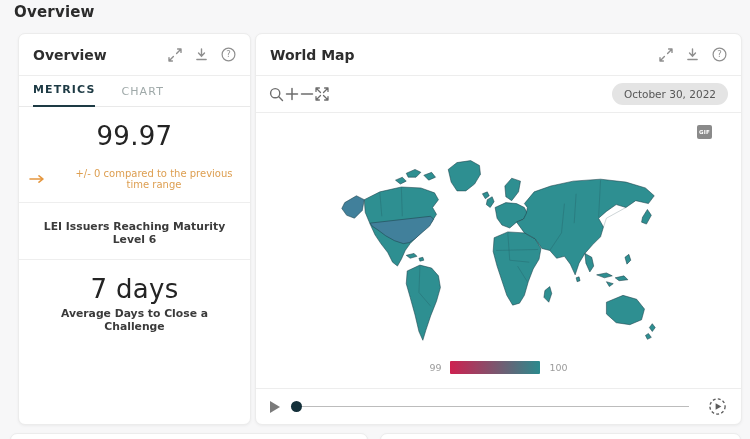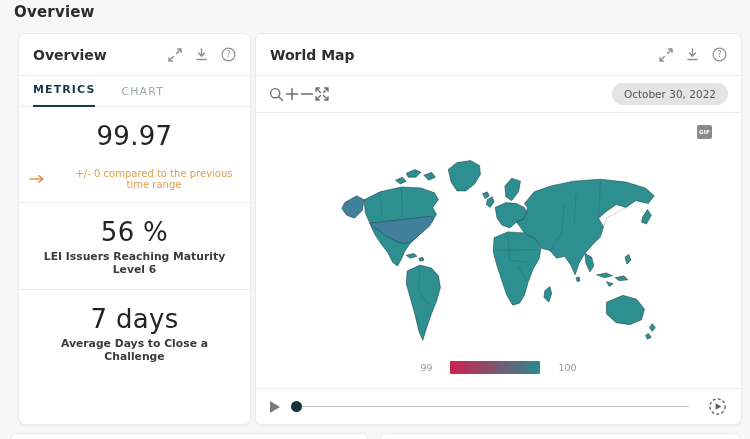--- a/index.html
+++ b/index.html
@@ -55,21 +55,21 @@
   }
   
   .map-canvas { position:relative; height:275px; display:flex; flex-direction:column; align-items:center; }
   .gif-badge {
     position:absolute; top:12px; right:29px; width:15px; height:14px;
     background:#8a8a8a; color:#fff; font-size:5.5px; font-weight:bold;
     border-radius:2px; display:flex; align-items:center; justify-content:center;
     letter-spacing:.3px; cursor:pointer;
   }
   .world-svg { width:332px; height:auto; margin-top:32px; }
-  .legend { display:flex; align-items:center; gap:18px; margin-top:6px; }
+  .legend { display:flex; align-items:center; gap:9px; margin-top:6px; }
   .legend-num { font-size:9.5px; color:#9b9b9b; }
   .legend-bar { width:90px; height:13px; border-radius:1px; }
   
   .player {
     height:36px; border-top:1px solid #ededed; display:flex; align-items:center;
     padding:0 14px; gap:11px;
   }
   .play-btn {
     width:0; height:0; border-left:10px solid #7b7b7b;
     border-top:6px solid transparent; border-bottom:6px solid transparent; cursor:pointer;
@@ -123,21 +123,20 @@
       <span style="color: rgb(229, 151, 63);">
         <svg width="17" height="10" viewBox="0 0 17 10" fill="none" stroke="currentColor" stroke-width="1.6" stroke-linecap="round" stroke-linejoin="round">
             <path d="M1 5 H13 M10 1.8 L14 5 L10 8.2"></path>
           </svg>
       </span>
       <span style="color: rgb(221, 158, 80);">+/- 0 compared to the previous time range</span>
     </div>
   </div>
 
   <div class="metric">
-    <div class="metric-value">56 %</div>
     <div class="metric-label">LEI Issuers Reaching Maturity Level 6</div>
   </div>
 
   <div class="metric">
     <div class="metric-value">7 days</div>
     <div class="metric-label">Average Days to Close a Challenge</div>
 
   </div>
 </section>
 

